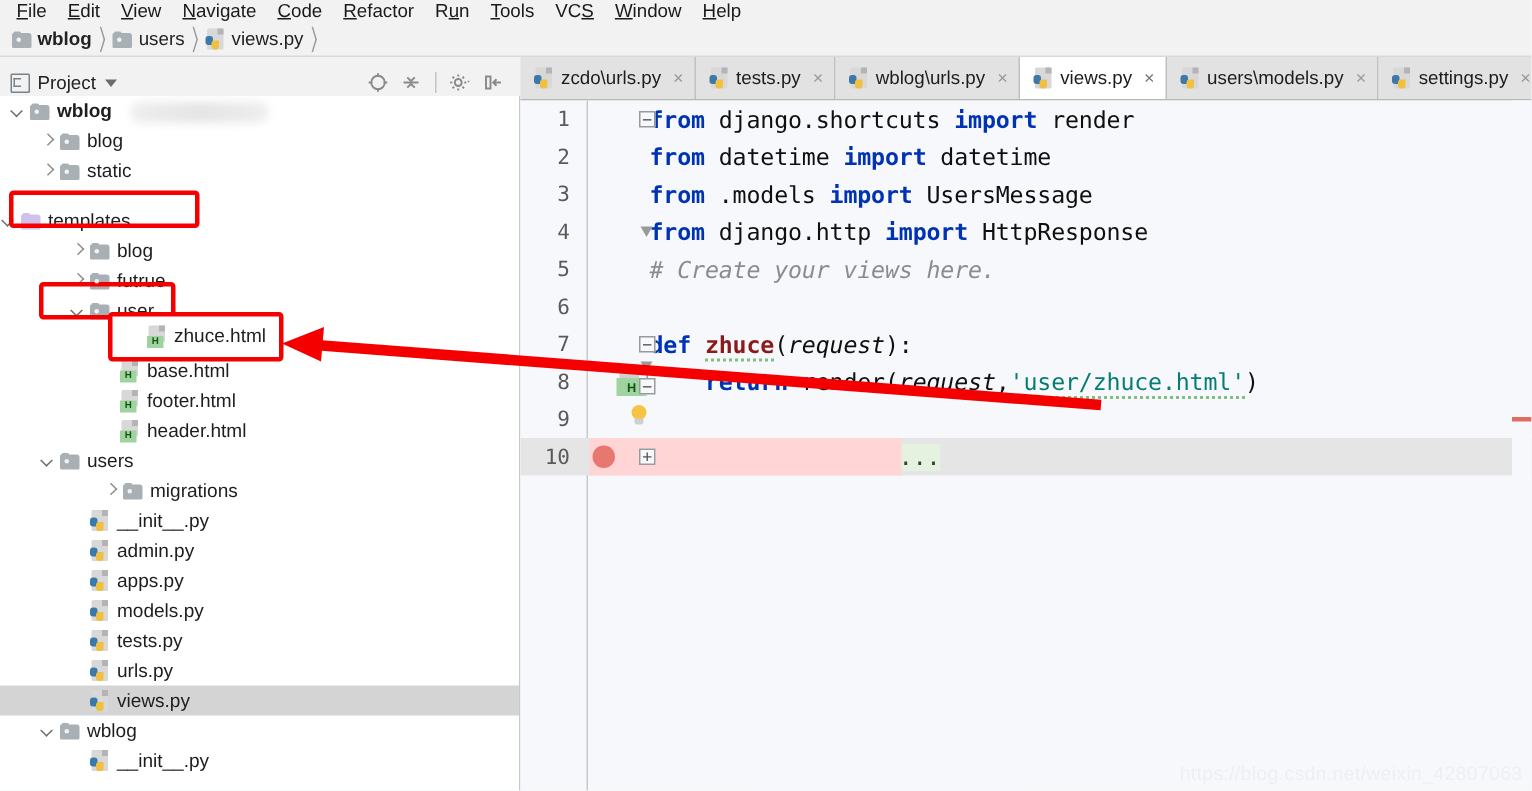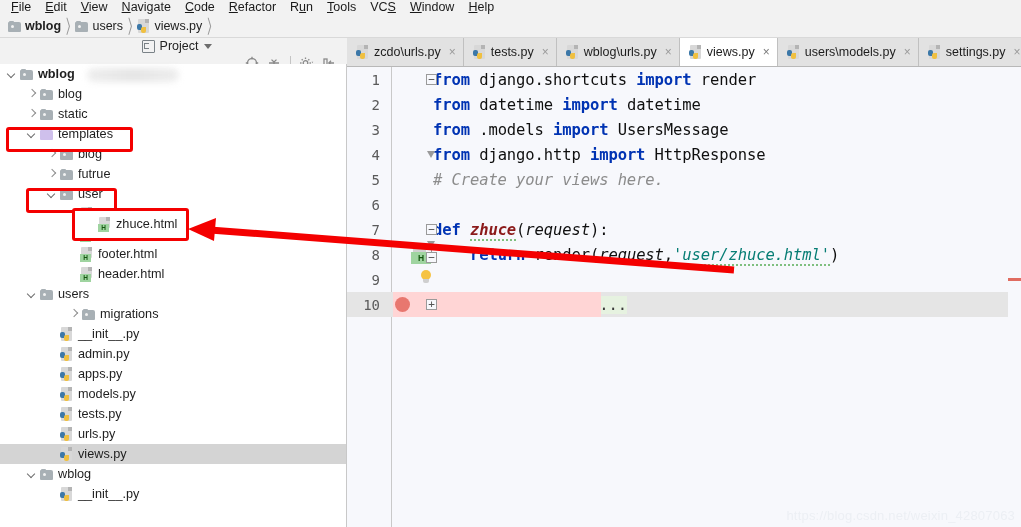--- a/index.html
+++ b/index.html
@@ -109,21 +109,20 @@
     line-height: 8px; text-align: center;
     font-family: "Liberation Sans", sans-serif;
   }
 
   
   .tw-header {
     position: absolute; left: 0; top: 39px; width: 347px; height: 33px;
     background: #f2f2f2;
     display: flex; align-items: center;
     border-bottom: 1px solid #c8c8c8;
-    flex-direction: column;
   }
   .tw-title { display: flex; align-items: center; padding-left: 7px; font-size: 12.5px; color: #222; }
   .ic-project {
     width: 13px; height: 13px; position: relative; display: inline-block; margin-right: 5px;
   }
   .ic-project .outer {
     position: absolute; inset: 0; border: 1.4px solid #7a8287; border-radius: 1px;
   }
   .ic-project .inner {
     position: absolute; left: 2px; top: 3px; width: 5px; height: 6px;
@@ -278,21 +277,20 @@
   }
   .errline {
     position: absolute; left: 0; top: 0; height: 100%;
     background: #ffd5d5;
   }
   .foldtail {
     background: #e6f2e0; color: #3a3a3a;
   }
   .squig {
     border-bottom: 2px dotted #7fbf7f;
-    font-style: italic;
   }
   .squig-r {
     border-bottom: 2px dotted #e07a7a;
   }
 
   
   .vscroll {
     position: absolute; right: 0; top: 29px; width: 13px; height: 460px;
     background: #f7f8fc;
   }
@@ -416,21 +414,21 @@
         </span>
         <span class="lbl">blog</span>
       </div>
       <div class="row" style="padding-left: 26px;">
         <span class="arrow right"></span>
         <span class="ic-folder">
           <span class="dot"></span>
         </span>
         <span class="lbl">static</span>
       </div>
-      <div class="row" style="padding-left: 26px;">
+      <div class="row" style=" margin-top: 13px;">
         <span class="arrow down"></span>
         <span class="ic-folder purple"></span>
         <span class="lbl">templates</span>
       </div>
       <div class="row" style="padding-left: 46px;">
         <span class="arrow right"></span>
         <span class="ic-folder">
           <span class="dot"></span>
         </span>
         <span class="lbl">blog</span>

